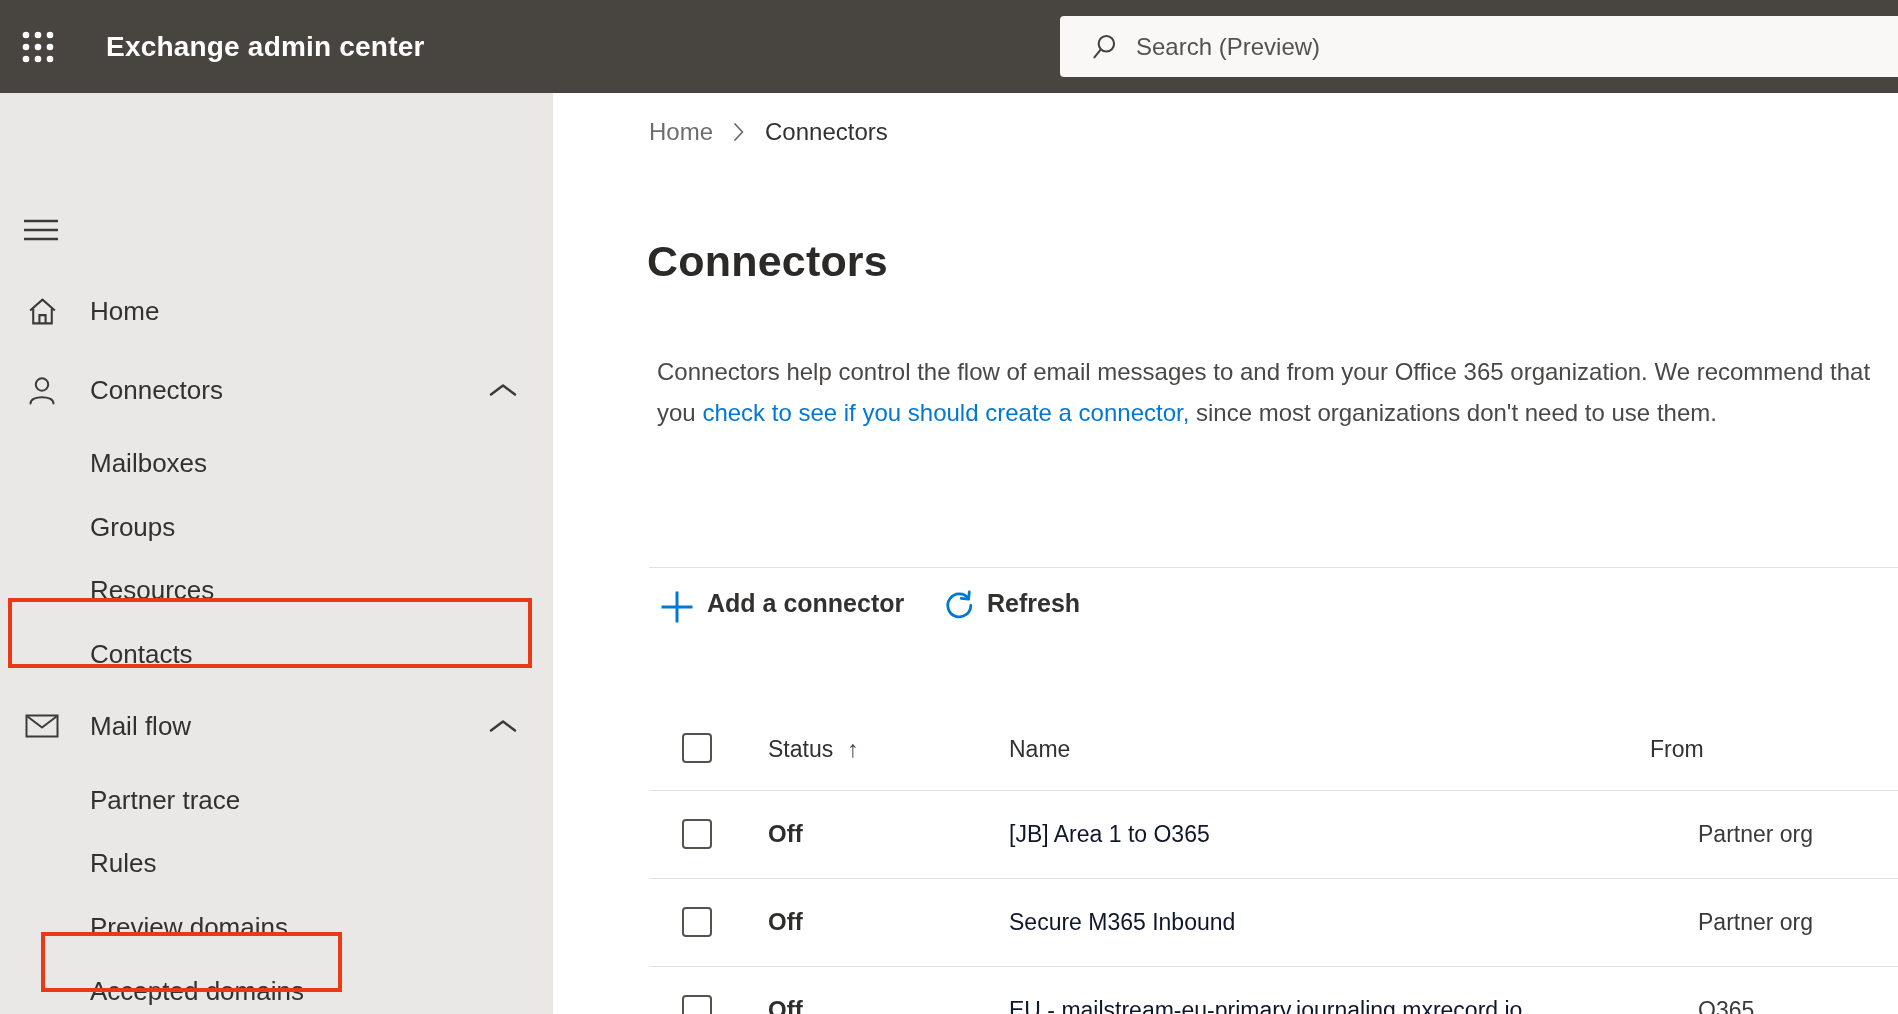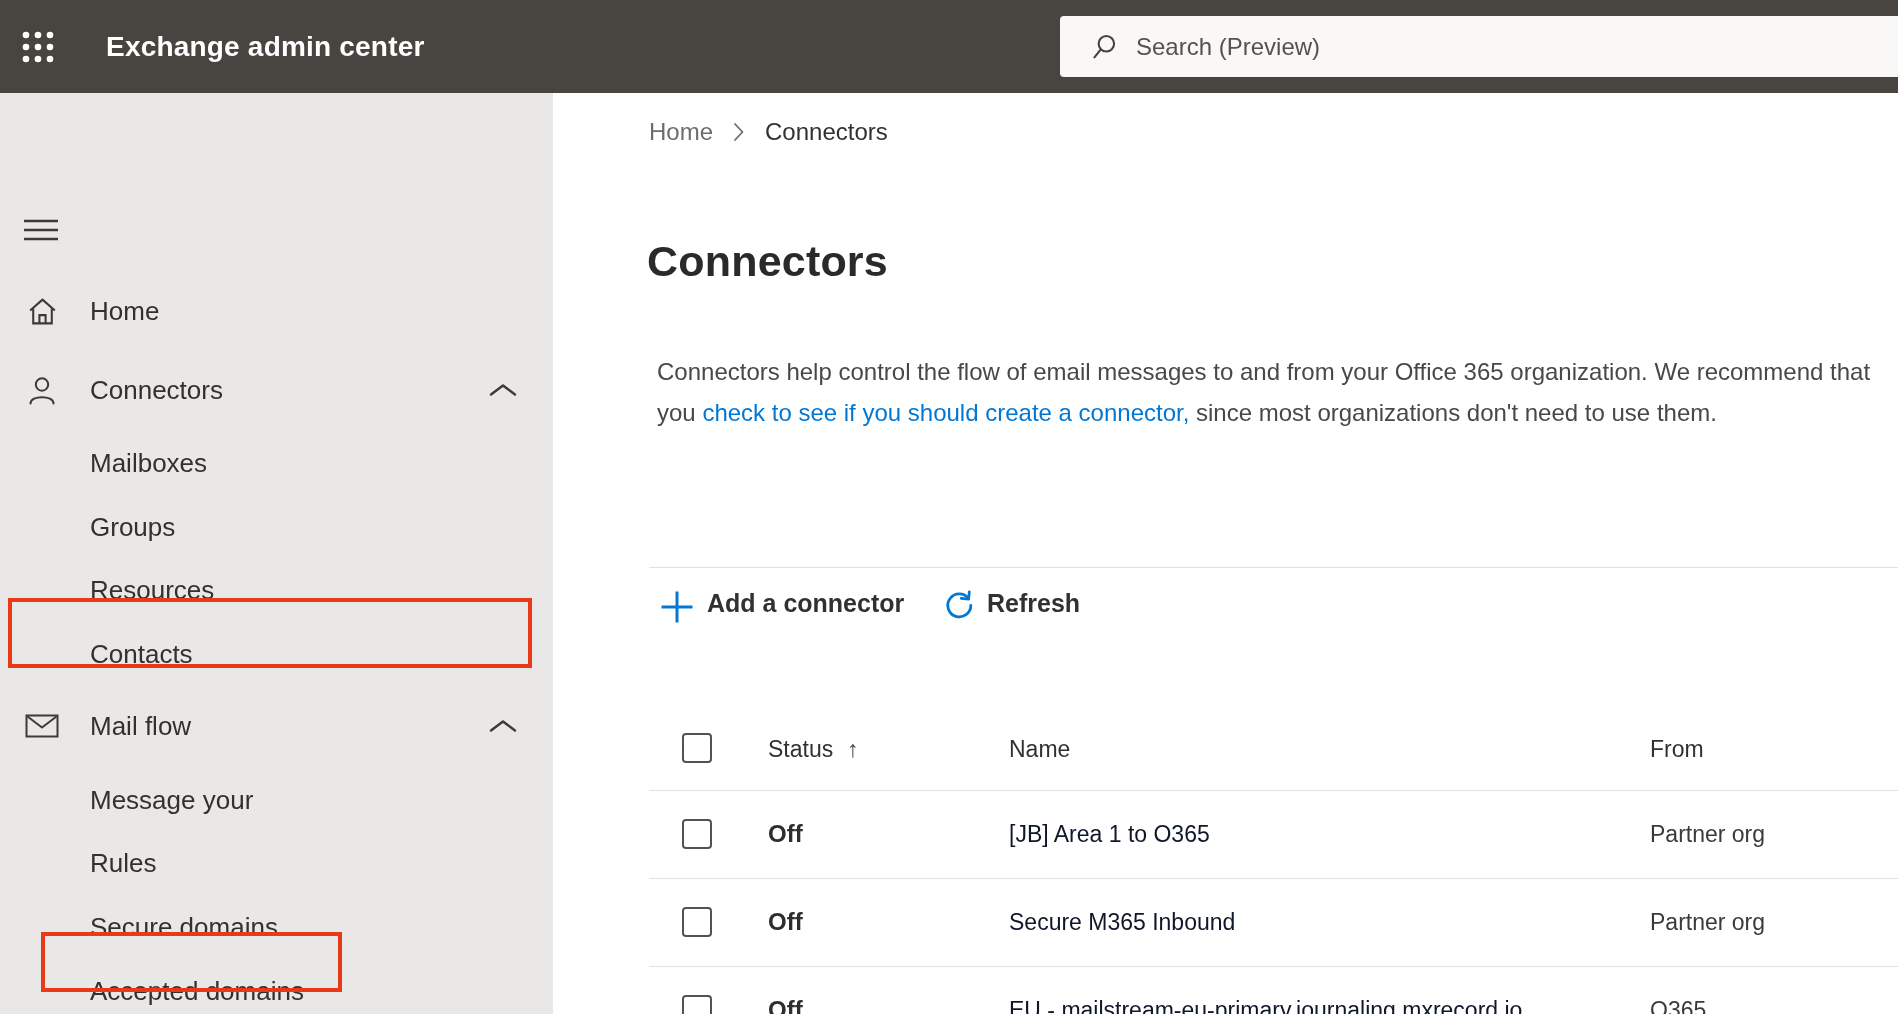--- a/index.html
+++ b/index.html
@@ -58,21 +58,21 @@
 
   .col-status { left:215px; }
   .col-name  { left:456px; }
   .col-from  { left:1097px; }
   .tcell { position:absolute; height:30px; line-height:30px; white-space:nowrap; }
   .thead { font-size:23px; color:#323130; cursor:pointer; }
   .thead-row .tcell { top:641px; }
   .sort-arrow { font-size:23px; color:#4a4542; margin-left:14px; font-weight:400; }
   .status-val { font-size:24px; font-weight:700; color:#2f2e2d; }
   .name-val { font-size:23px; color:#0f172a; cursor:pointer; }
-  .from-val { font-size:23px; color:#3b3a39; }
+  .from-val { font-size:23px; color:#3b3a39;margin-left:48px; }
   .r1 .tcell { top:726px; }
   .r2 .tcell { top:814px; }
   .r3 .tcell { top:902px; }
 
   svg { display:block; }
 </style>
 </head>
 <body>
 
 <div class="page">
@@ -160,27 +160,27 @@
       </span>
       <span class="nav-label">Mail flow</span>
       <span class="nav-chevron">
         <svg width="28" height="14" viewBox="0 0 28 14">
           <polyline points="2,11.5 14,2.5 26,11.5" fill="none" stroke="#3b3a39" stroke-width="2.4" stroke-linecap="round" stroke-linejoin="round"></polyline>
         </svg>
       </span>
     </div>
 
     <div class="nav-item" style="top:675px">
-      <span class="nav-label">Message your</span>
+      <span class="nav-label">Partner trace</span>
     </div>
     <div class="nav-item" style="top:738px">
       <span class="nav-label">Rules</span>
     </div>
     <div class="nav-item" style="top:802px">
-      <span class="nav-label">Secure domains</span>
+      <span class="nav-label">Preview domains</span>
     </div>
     <div class="nav-item" style="top:866px">
       <span class="nav-label">Accepted domains</span>
     </div>
 
   </aside>
 
   <main class="main">
 
     <nav class="breadcrumb">

